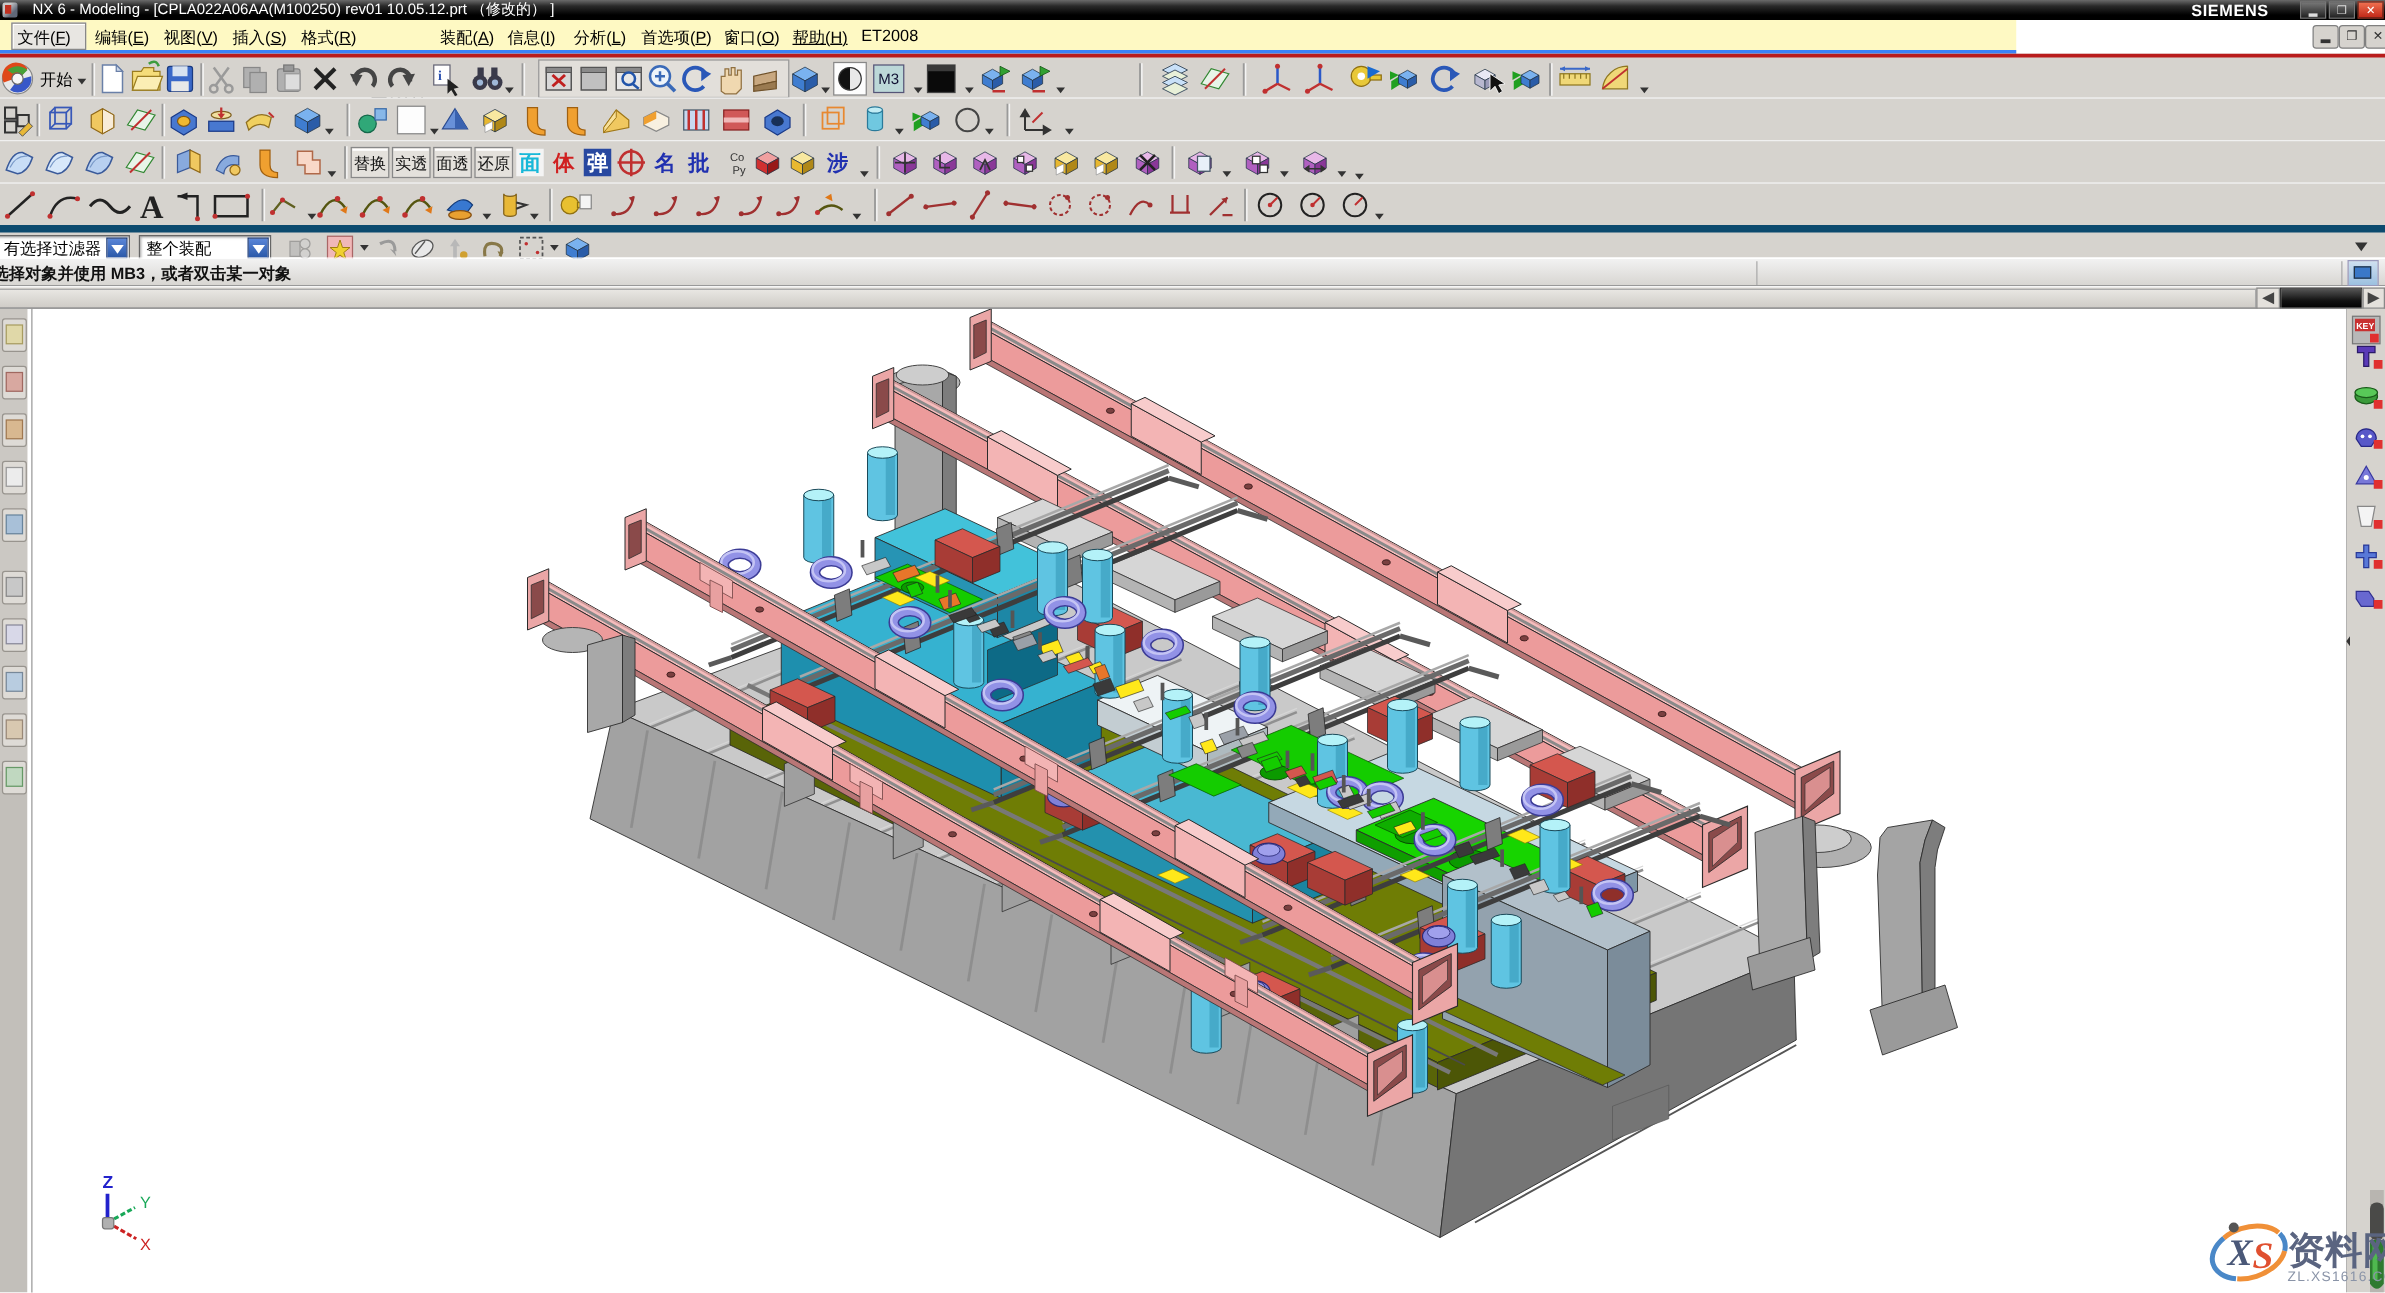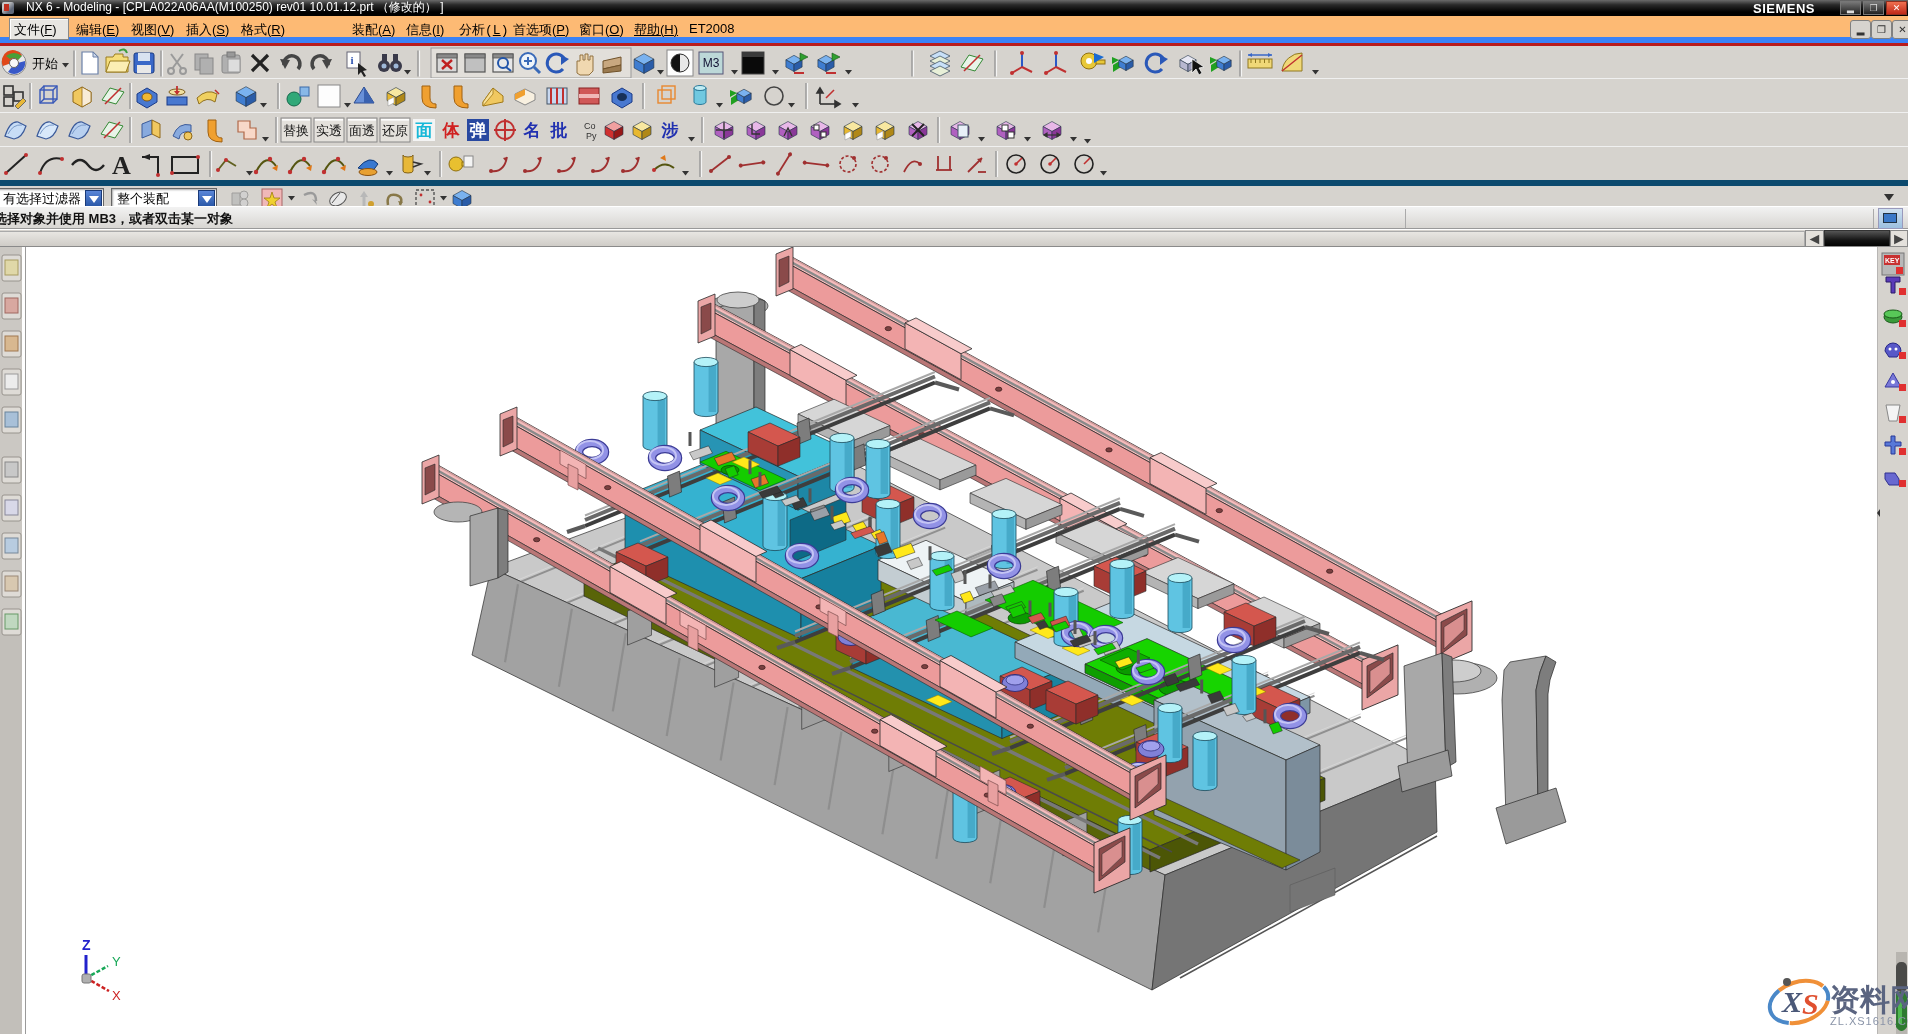--- a/index.html
+++ b/index.html
@@ -7,22 +7,22 @@
   font-family:"Liberation Sans", sans-serif; }
 .abs { position:absolute; }
 #title { left:0; top:0; width:1908px; height:16px;
   background:linear-gradient(#6a6a6a,#2a2a2a 30%,#000 75%);
   color:#fff; font-size:12px; line-height:15px; }
 #title .txt { position:absolute; left:26px; top:0; }
 #title .siemens { position:absolute; left:1753px; top:1px; font-weight:bold; font-size:13px; letter-spacing:0.5px; }
 .tbtn { position:absolute; top:1px; width:24px; height:14px; border:1px solid #777;
   background:linear-gradient(#777,#222); color:#ddd; font-size:9px; line-height:12px; text-align:center; }
 #close { background:linear-gradient(#f07050,#c02818); color:#fff; border:1px solid #903020; }
-#menubar { left:0; top:16px; width:1908px; height:27px; background:#fdba74;
-  border-bottom:6px solid #3b82f6; font-size:13px; color:#000; }
+#menubar { left:0; top:16px; width:1613px; height:27px; background:#fef9c3;
+  border-bottom:3px solid #3b82f6; font-size:13px; color:#000; }
 #menubar span.m { position:absolute; top:5px; }
 #filebtn { position:absolute; left:9px; top:2px; width:60px; height:22px;
   border:1px solid #888; background:#e8e6e2; box-shadow:inset 1px 1px 0 #fff; }
 .winbtn { position:absolute; top:4px; width:21px; height:19px; border:1px solid #808080;
   border-radius:3px; background:#d6d3ce; color:#333; font-size:10px; line-height:17px; text-align:center; }
 .tbrow { left:0; width:1908px; background:#d6d3ce; }
 #row1 { top:43px; height:35px; border-top:3px solid #b91c1c; }
 #row2 { top:78px; height:34px; border-top:1px solid #f0f0f0; }
 #row3 { top:112px; height:34px; border-top:1px solid #f0f0f0; }
 #row4 { top:146px; height:34px; border-top:1px solid #f0f0f0; }
@@ -40,37 +40,37 @@
 .sbtn { position:absolute; background:#e4e1dc; border:1px solid #888; color:#444;
   text-align:center; }
 </style>
 </head>
 <body>
 <div id="root">
   <div id="title" class="abs">
     <div style="position:absolute;left:2px;top:2px;width:12px;height:12px;background:linear-gradient(135deg,#c8c8c8 30%,#606878 70%);border-radius:2px;">
         <div style="position:absolute;left:2px;top:2px;width:5px;height:7px;background:#c03020;"></div>
       </div>
-    <div class="txt">NX 6 - Modeling - [CPLA022A06AA(M100250) rev01 10.01.12.prt （修改的） ]</div>
+    <div class="txt">NX 6 - Modeling - [CPLA022A06AA(M100250) rev01 10.05.12.prt （修改的） ]</div>
     <div class="siemens">SIEMENS</div>
     <div class="tbtn" style="left:1840px;width:21px;">▂</div>
     <div class="tbtn" style="left:1863px;width:21px;">❐</div>
     <div class="tbtn" id="close" style="left:1886px;width:21px;">✕</div>
   </div>
   <div id="menubar" class="abs">
     <div id="filebtn"></div>
     <span class="m" style="left:14px;">文件(<u>F</u>)</span>
     <span class="m" style="left:76px;">编辑(<u>E</u>)</span>
     <span class="m" style="left:131px;">视图(<u>V</u>)</span>
     <span class="m" style="left:186px;">插入(<u>S</u>)</span>
     <span class="m" style="left:241px;">格式(<u>R</u>)</span>
     <span class="m" style="left:297px;margin-top:44px;">工具(<u>T</u>)</span>
     <span class="m" style="left:352px;">装配(<u>A</u>)</span>
     <span class="m" style="left:406px;">信息(<u>I</u>)</span>
-    <span class="m" style="left:459px;font-family:Liberation Mono, monospace;">分析(<u>L</u>)</span>
+    <span class="m" style="left:459px;">分析(<u>L</u>)</span>
     <span class="m" style="left:513px;">首选项(<u>P</u>)</span>
     <span class="m" style="left:579px;">窗口(<u>O</u>)</span>
     <span class="m" style="left:634px;text-decoration:underline;">帮助(<u>H</u>)</span>
     <span class="m" style="left:689px;">ET2008</span>
     <div class="winbtn" style="left:1850px;">▂</div>
     <div class="winbtn" style="left:1871px;">❐</div>
     <div class="winbtn" style="left:1892px;">✕</div>
   </div>
   <div id="row1" class="tbrow abs"><svg width="1908" height="35">
         <g transform="translate(14,17)">

